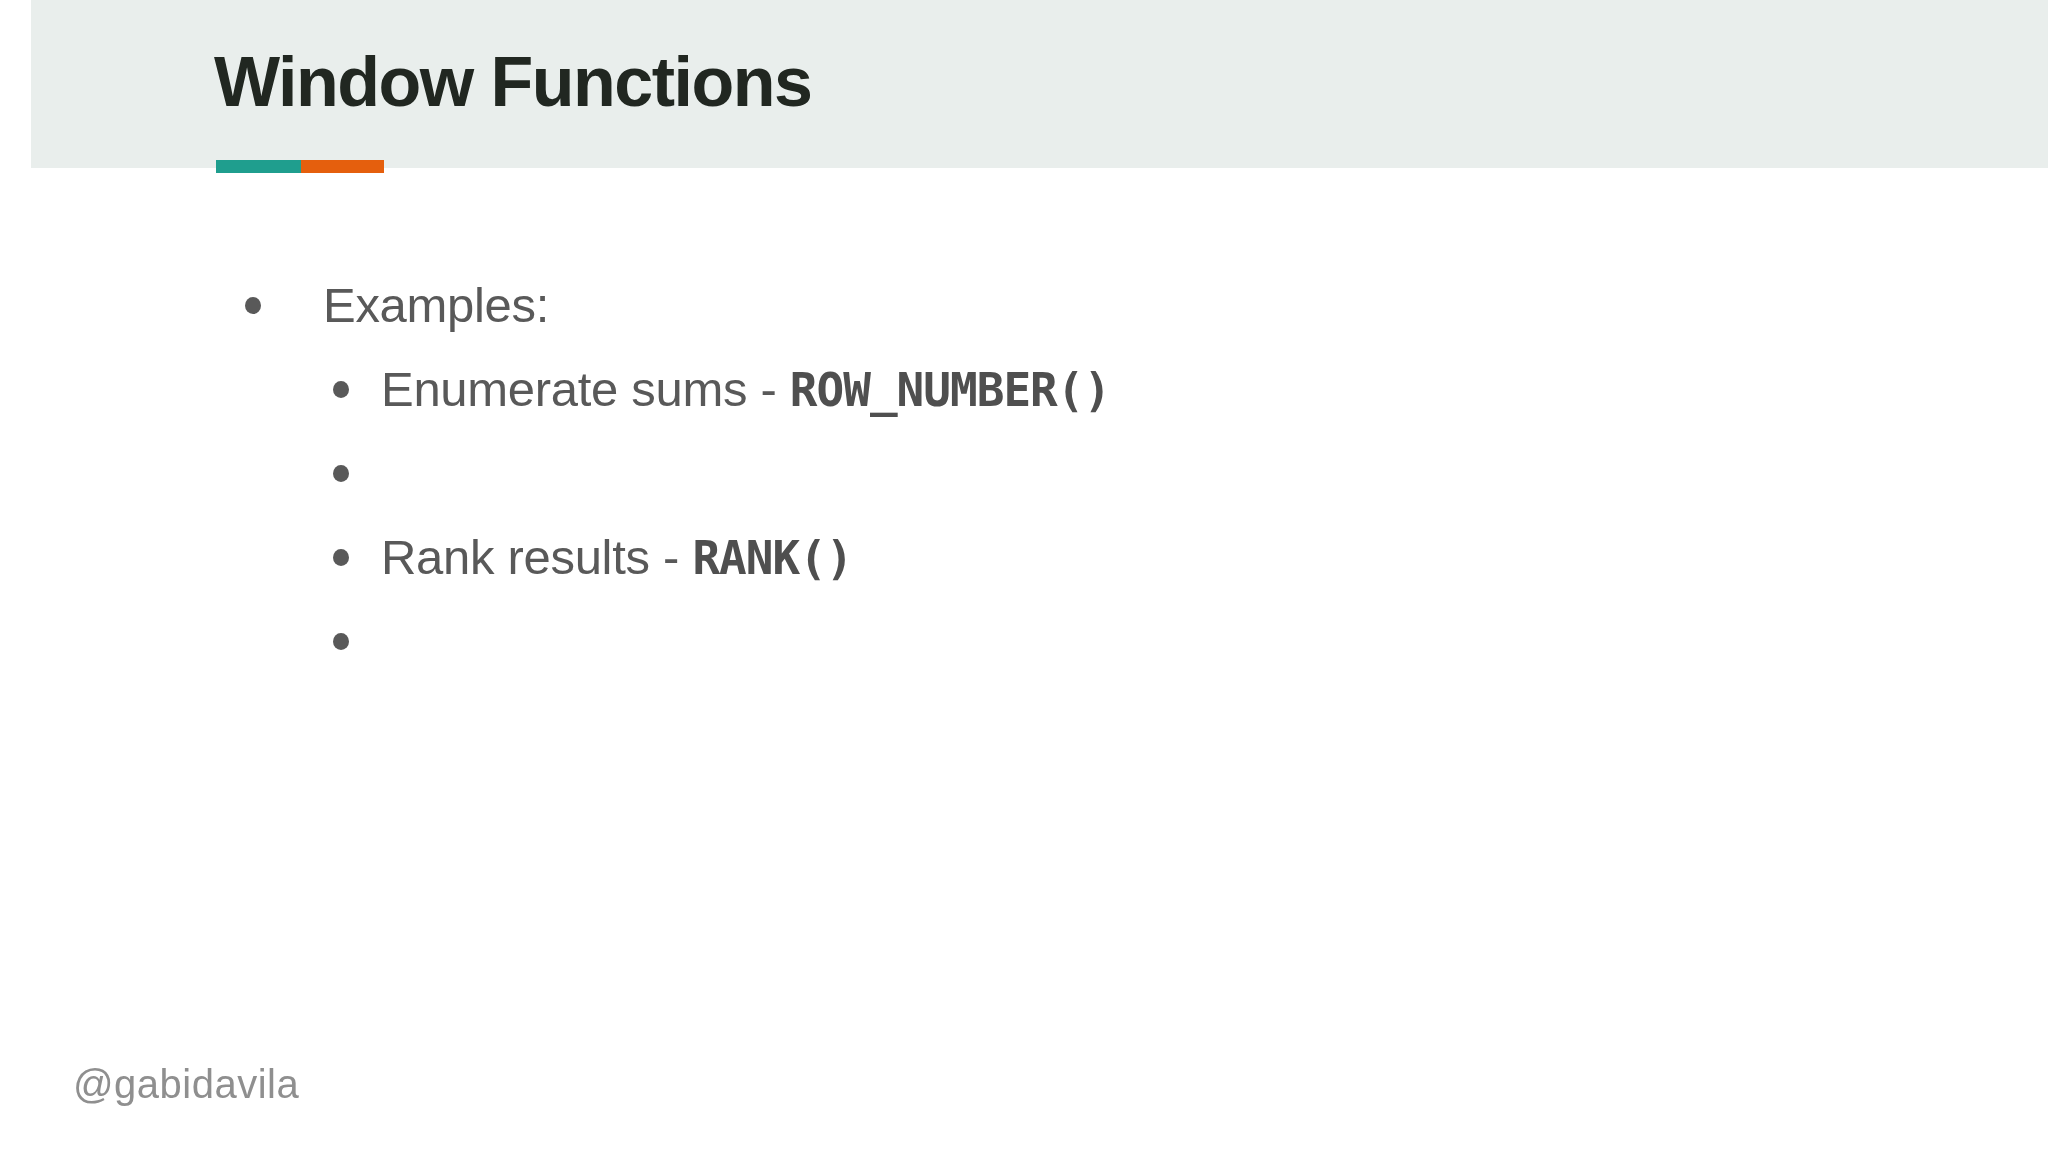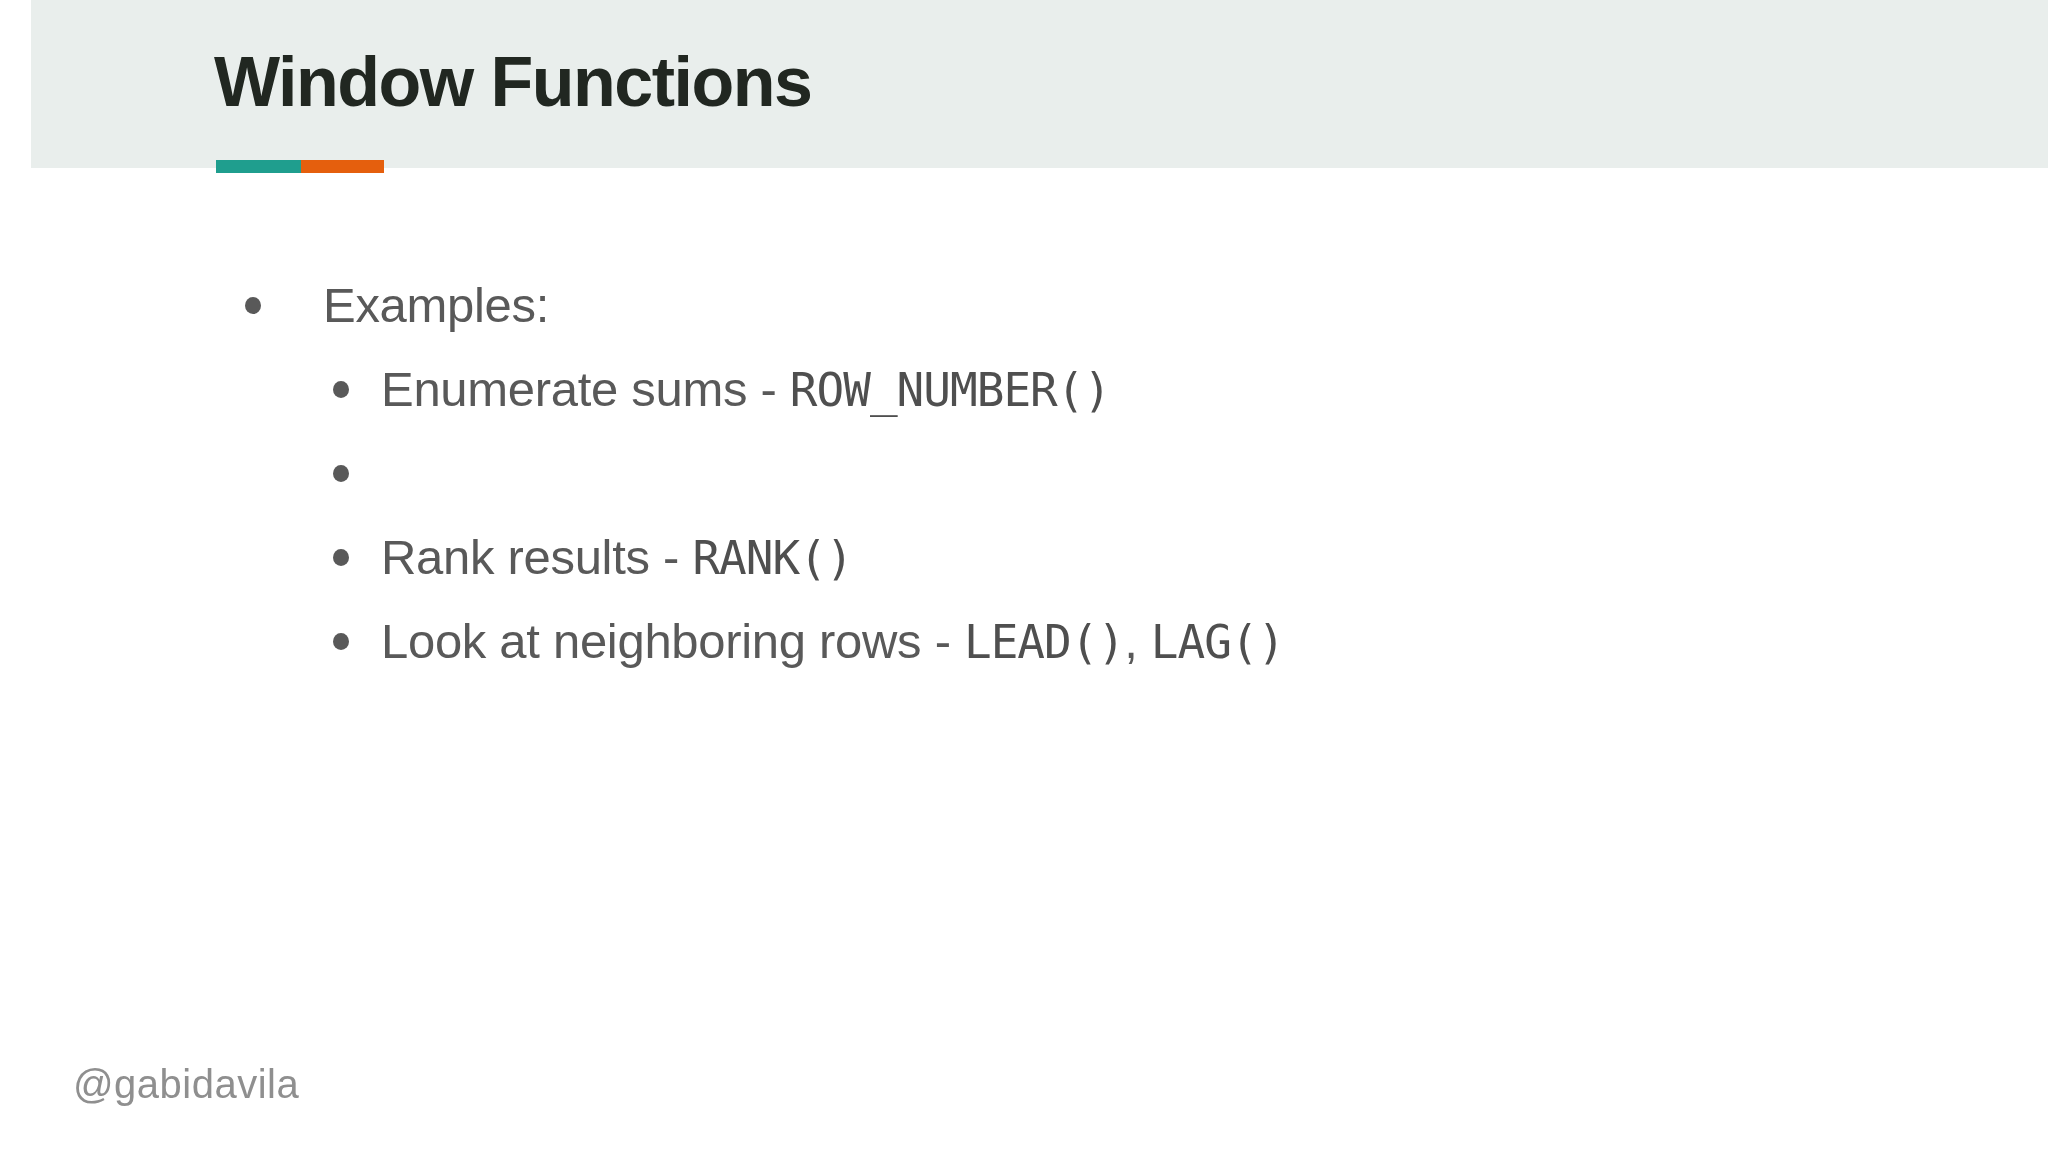--- a/index.html
+++ b/index.html
@@ -75,21 +75,21 @@
     flex: 0 0 auto;
     width: 16px;
     height: 17px;
     border-radius: 50%;
     background: var(--body-color);
   }
   .row.l1 .dot { margin-right: 62px; }
   .row.l2 .dot { margin-right: 32px; }
   .code {
     font-family: "DejaVu Sans Mono", "Liberation Mono", monospace;
-    font-weight: normal;
+    font-weight: bold;
     font-size: 46px;
     letter-spacing: -1px;
     color: var(--code-color);
   }
   .footer-handle {
     position: absolute;
     left: 42px;
     top: 1062px;
     font-size: 40px;
     letter-spacing: 0.5px;
@@ -126,20 +126,19 @@
       <span class="dot"></span>
     </div>
 
     <div class="row l2">
       <span class="dot"></span>
       <span><span>Rank results - </span><span class="code">RANK()</span></span>
     </div>
 
     <div class="row l2">
       <span class="dot"></span>
-      <span><span>Look at neighboring rows - </span><span class="code">LEAD()</span><span>, </span><span class="code">LAG()</span></span>
     </div>
 
   </div>
 
   <div class="footer-handle">@gabidavila</div>
 
 </div>
 
 </body></html>

